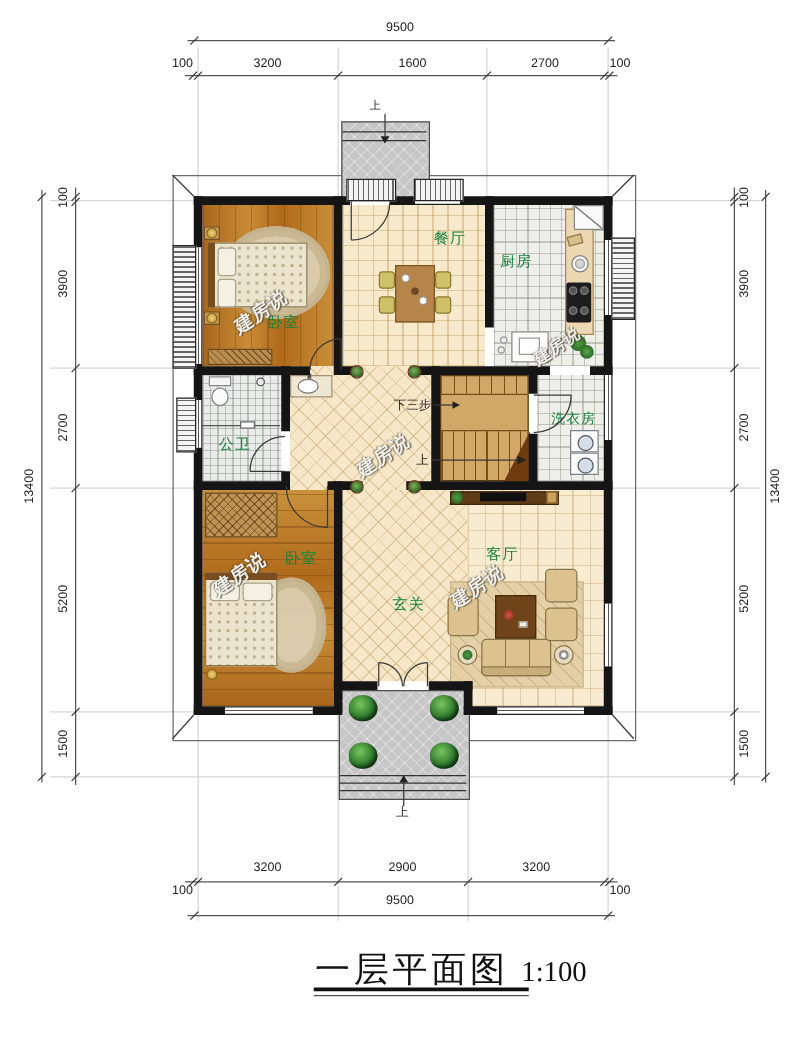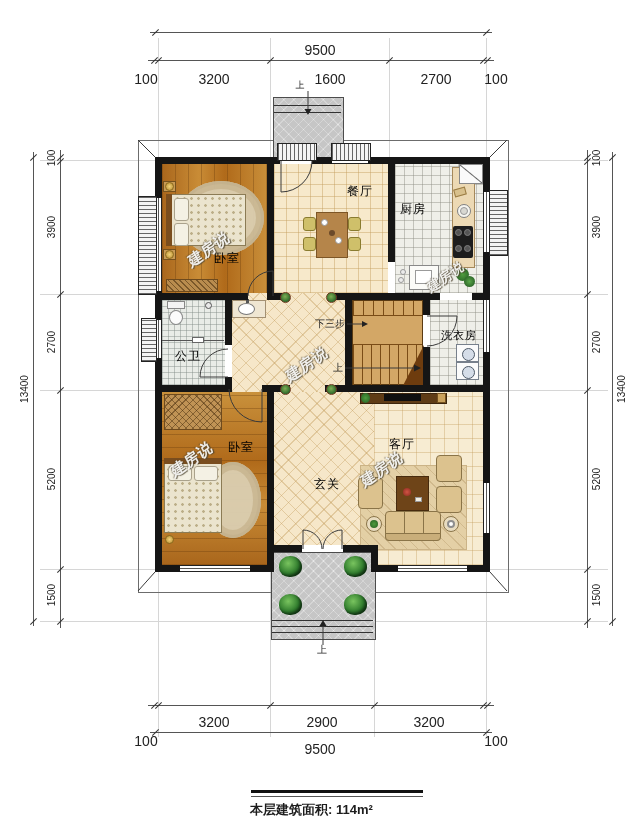--- a/index.html
+++ b/index.html
@@ -4,23 +4,23 @@
 <style>
   html,body{margin:0;padding:0;background:#fff;}
   #canvas{position:relative;width:640px;height:837px;background:#fff;overflow:hidden;
           font-family:"Liberation Sans",sans-serif;}
   .abs{position:absolute;}
   .wall{position:absolute;background:#151515;z-index:30;}
   .guide{position:absolute;background:#d6d6d6;z-index:1;}
   .dlh{position:absolute;height:1px;background:#555;z-index:6;}
   .dlv{position:absolute;width:1px;background:#555;z-index:6;}
   .tick{position:absolute;width:9px;height:1px;background:#333;transform:rotate(-45deg);margin-left:-4px;z-index:7;}
-  .dim{position:absolute;font-size:14px;color:#222;white-space:nowrap;transform:translate(-50%,-50%);z-index:8;margin-top:28px;}
+  .dim{position:absolute;font-size:10px;color:#222;white-space:nowrap;transform:translate(-50%,-50%);z-index:8;}
   .dimv{position:absolute;font-size:10px;color:#222;white-space:nowrap;transform:translate(-50%,-50%) rotate(-90deg);z-index:8;}
-  .roomlabel{position:absolute;font-size:12px;color:#000000;letter-spacing:1px;white-space:nowrap;
+  .roomlabel{position:absolute;font-size:12px;color:#15803d;letter-spacing:1px;white-space:nowrap;
              transform:translate(-50%,-50%);z-index:40;font-family:Liberation Serif, serif;}
   .tinylabel{position:absolute;font-size:10px;color:#222;white-space:nowrap;transform:translate(-50%,-50%);z-index:40;}
   .outline{position:absolute;border:1px solid #6c6c6c;z-index:2;}
   .floor{position:absolute;z-index:3;}
   .wood1{background-image:repeating-linear-gradient(90deg,rgba(92,50,8,.30) 0 1px,transparent 1px 13px),
          linear-gradient(90deg,#a9661c,#c98c36 35%,#b06a1a 60%,#c98f3a);}
   .wood2{background-image:repeating-linear-gradient(0deg,rgba(92,50,8,.30) 0 1px,transparent 1px 13px),
          linear-gradient(0deg,#a9661c,#c98c36 35%,#b06a1a 60%,#c9913c);}
   .tile-cream{background-color:#f7e9cb;background-image:
       repeating-linear-gradient(0deg,rgba(196,158,94,.45) 0 1px,transparent 1px 12px),
@@ -358,23 +358,25 @@
   <div class="dimv" style="left:51px;top:479px;">5200</div>
   <div class="dimv" style="left:51px;top:595px;">1500</div>
 
   <div class="dimv" style="left:621px;top:389px;">13400</div>
   <div class="dimv" style="left:596px;top:158px;">100</div>
   <div class="dimv" style="left:596px;top:227px;">3900</div>
   <div class="dimv" style="left:596px;top:342px;">2700</div>
   <div class="dimv" style="left:596px;top:479px;">5200</div>
   <div class="dimv" style="left:596px;top:595px;">1500</div>
 
+  <div class="abs" style="left:252px;top:757px;white-space:nowrap;z-index:8;">
+    <span id="title-main">一层平面图</span><span id="title-scale">1:100</span>
+  </div>
   <div class="abs" style="left:251px;top:790px;width:172px;height:3px;background:#111;z-index:8;"></div>
   <div class="abs" style="left:251px;top:796px;width:172px;height:1px;background:#555;z-index:8;"></div>
-  <div id="area-note">本层建筑面积: 114m²</div>
 <i class="tick" style="left: 155px; top: 32px;"></i>
     <i class="tick" style="left: 486px; top: 32px;"></i>
     <i class="tick" style="left: 154px; top: 60px;"></i>
     <i class="tick" style="left: 158px; top: 60px;"></i>
     <i class="tick" style="left: 270px; top: 60px;"></i>
     <i class="tick" style="left: 389px; top: 60px;"></i>
     <i class="tick" style="left: 483px; top: 60px;"></i>
     <i class="tick" style="left: 487px; top: 60px;"></i>
     <i class="tick" style="left: 154px; top: 705px;"></i>
     <i class="tick" style="left: 158px; top: 705px;"></i>

